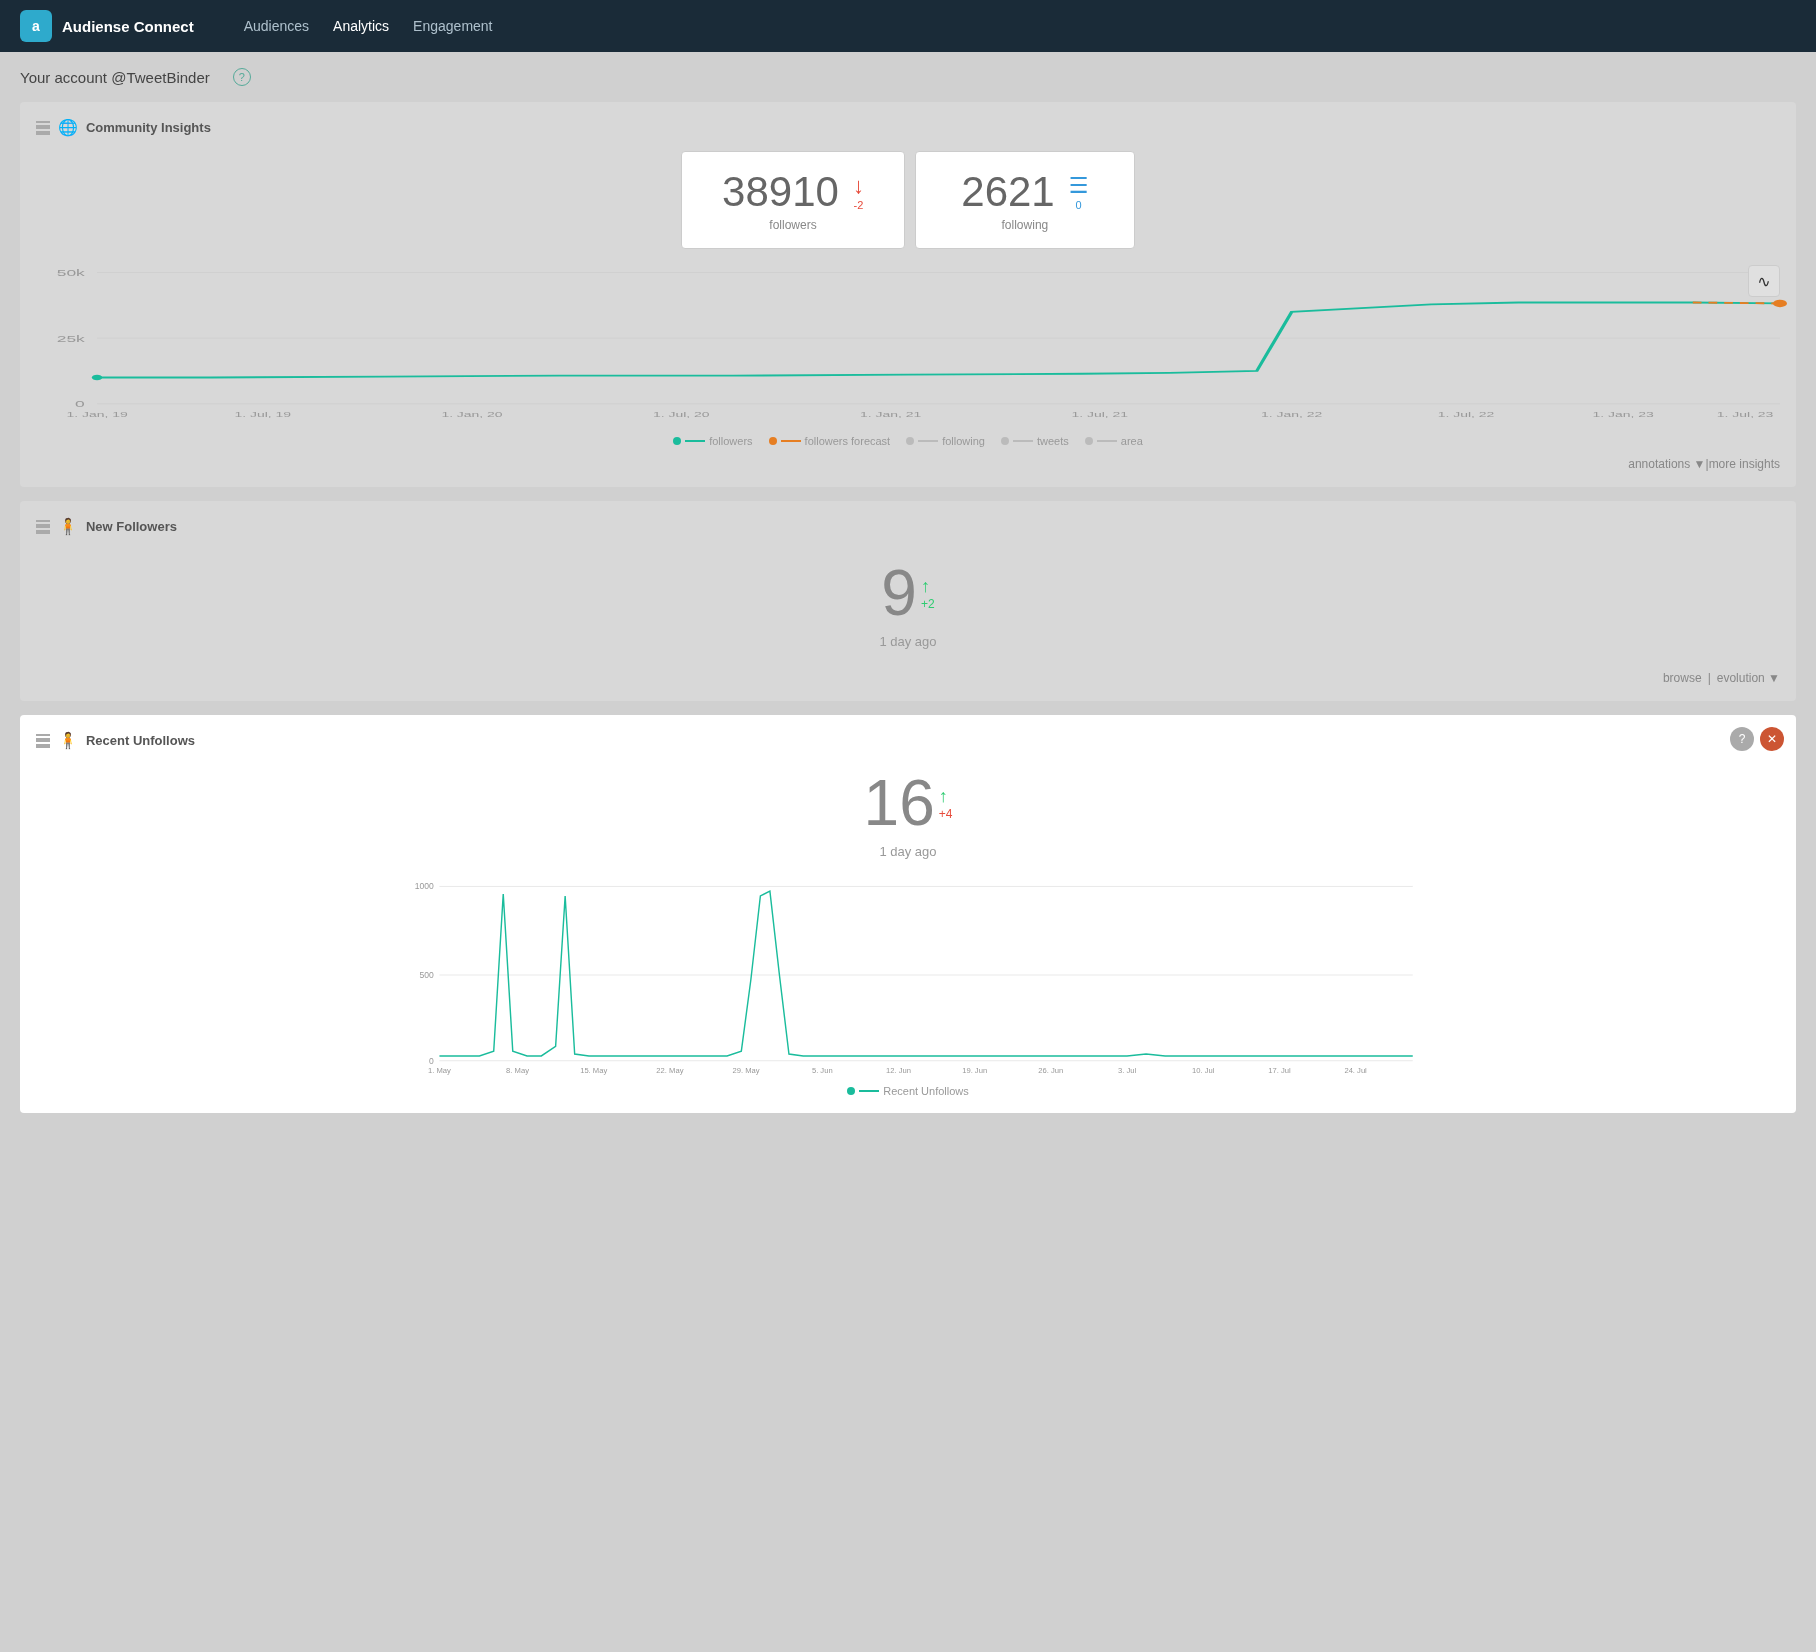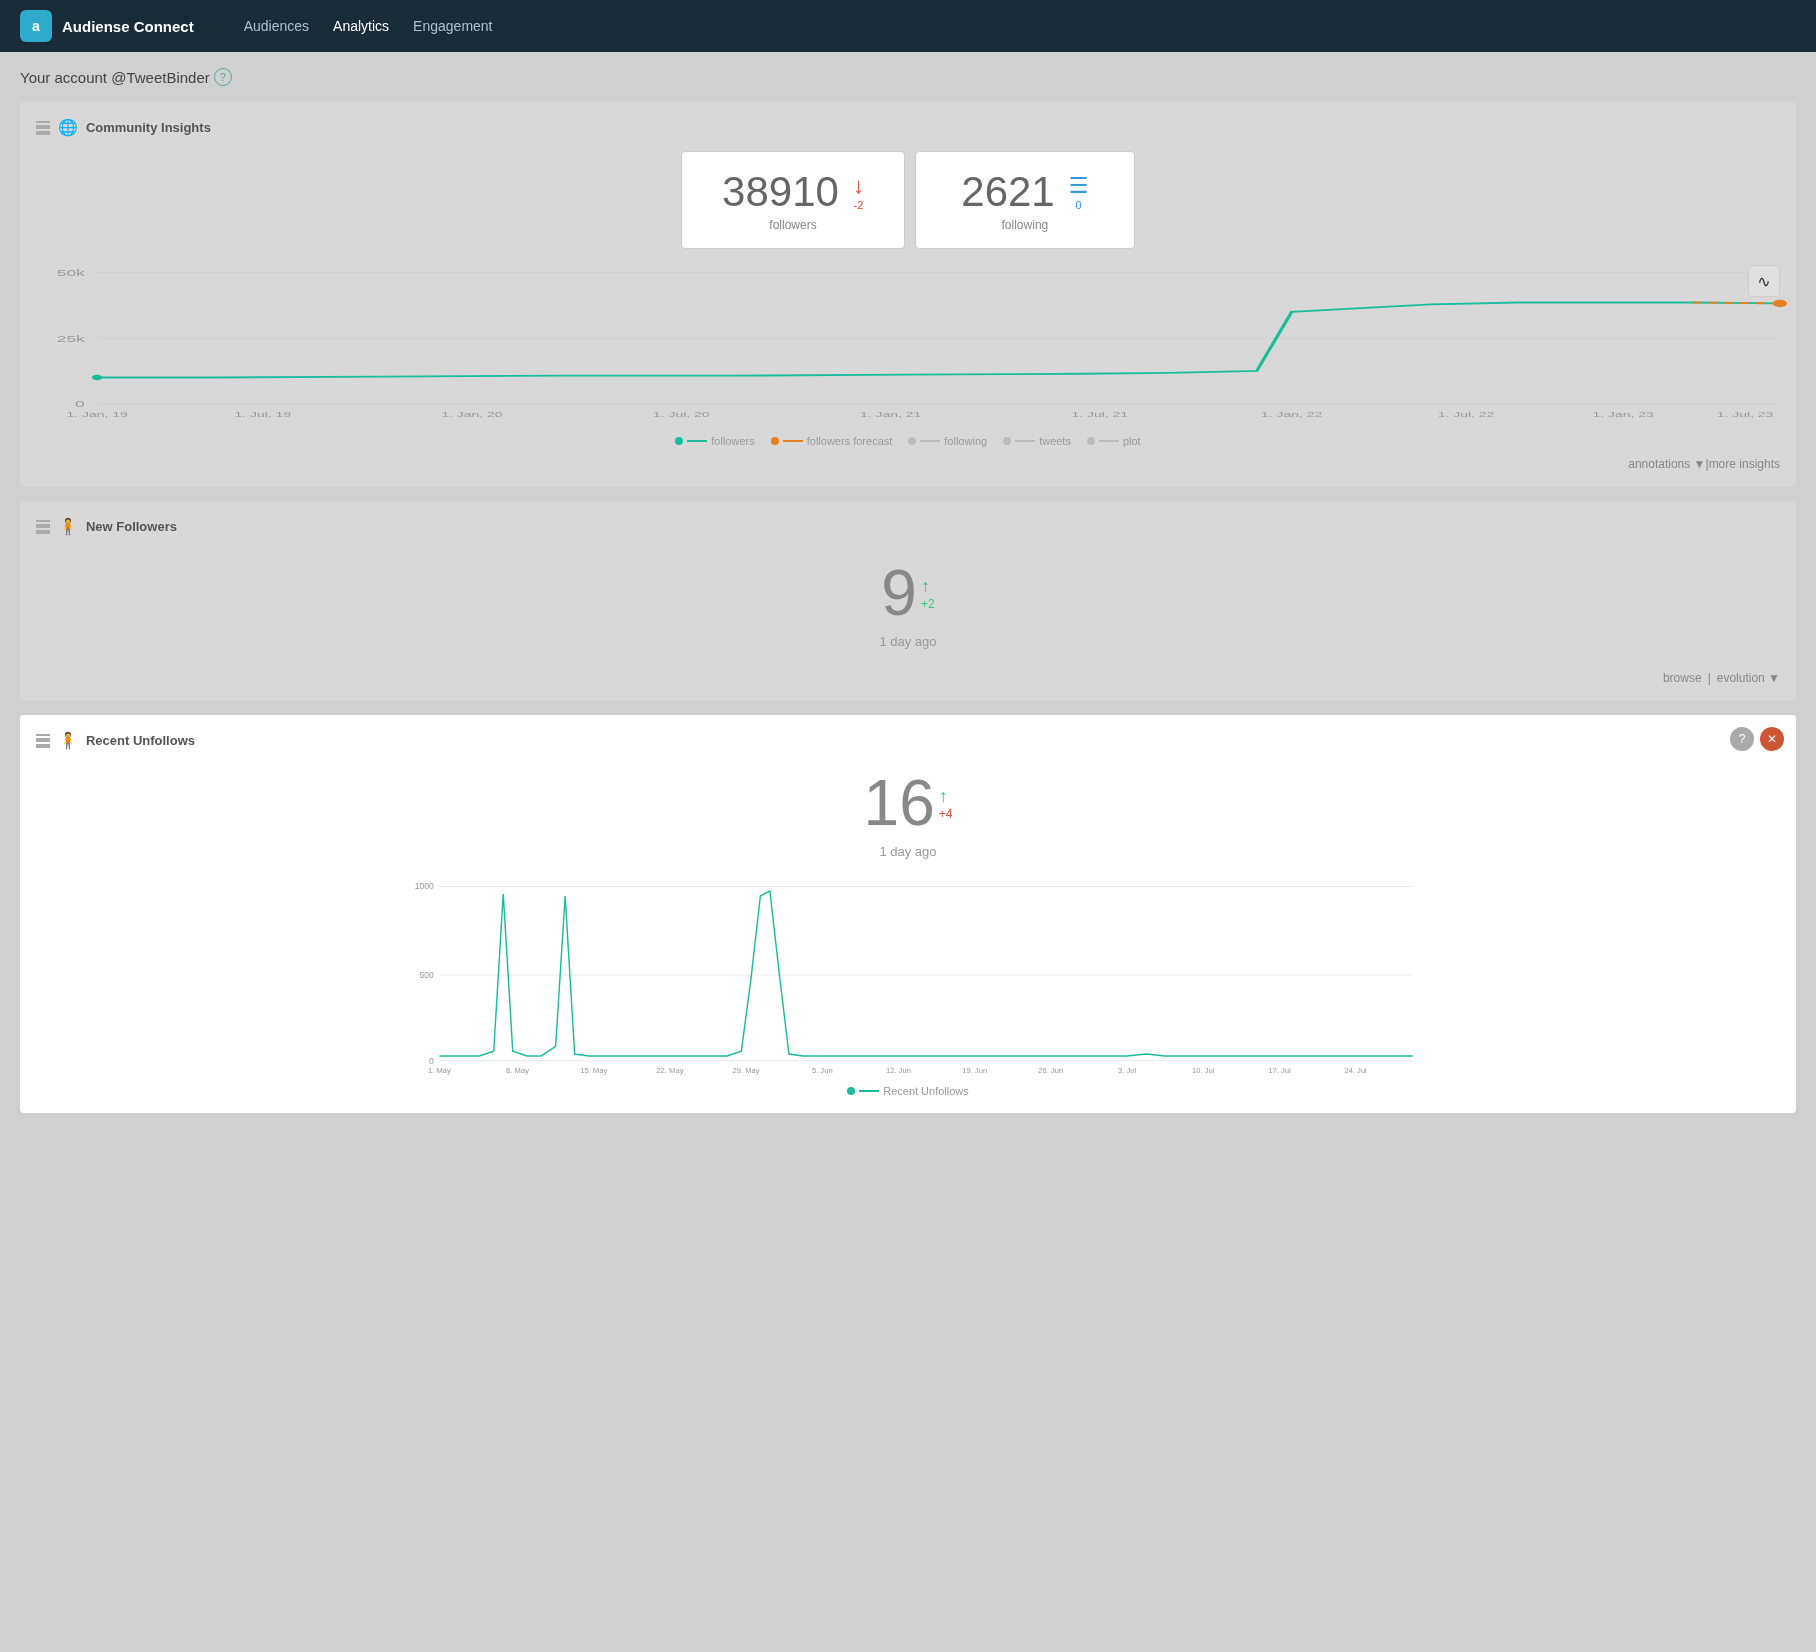--- a/index.html
+++ b/index.html
@@ -30,21 +30,21 @@
       color: #fff; font-weight: 900; font-size: 14px;
     }
     .nav-links { display: flex; gap: 24px; margin-left: 20px; }
     .nav-link { color: #aec0cc; font-size: 14px; cursor: pointer; text-decoration: none; }
     .nav-link.active { color: #fff; }
 
     
     .page { padding: 16px 20px; }
 
     .account-header {
-      display: flex; align-items: center; gap: 4px;
+      display: flex; align-items: center; gap: 23px;
       font-size: 15px; color: #444; margin-bottom: 16px; font-weight: 500;
     }
     .help-icon {
       width: 18px; height: 18px; border-radius: 50%;
       border: 1.5px solid #5a9; color: #5a9; display: flex; align-items: center;
       justify-content: center; font-size: 11px; cursor: pointer;
     }
 
     
     .panel {
@@ -265,21 +265,21 @@
         <span>following</span>
       </div>
       <div class="legend-item">
         <div class="legend-dot" style="background:#bbb;"></div>
         <div class="legend-line" style="background:#bbb;"></div>
         <span>tweets</span>
       </div>
       <div class="legend-item">
         <div class="legend-dot" style="background:#bbb;"></div>
         <div class="legend-line" style="background:#bbb;"></div>
-        <span>plot</span>
+        <span>area</span>
       </div>
     </div>
 
     <div class="chart-footer">
       <a>annotations ▼</a>
       <span>|</span>
       <a>more insights</a>
     </div>
   </div>
 

